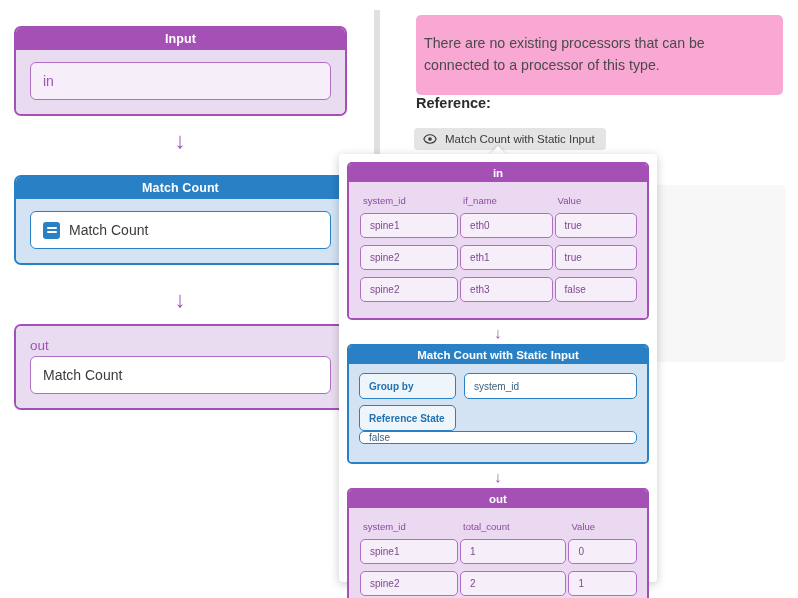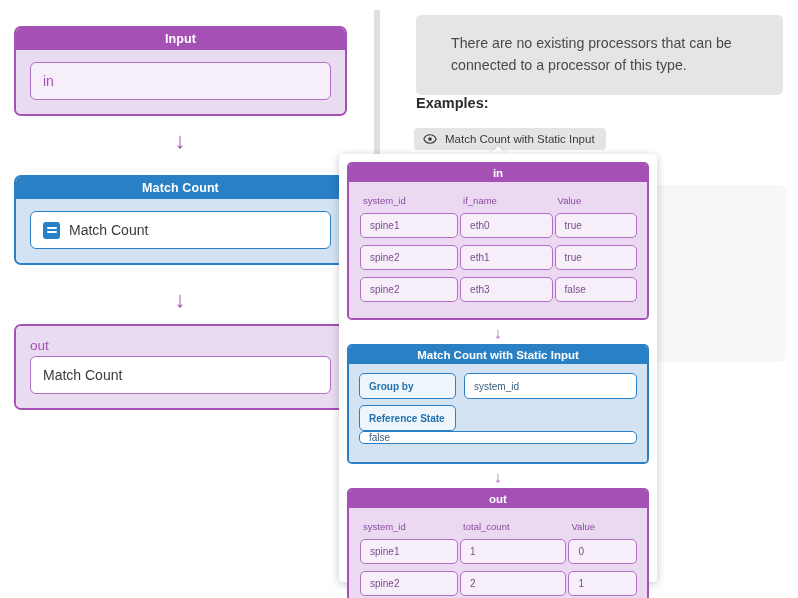--- a/index.html
+++ b/index.html
@@ -78,22 +78,22 @@
   
   #divider{
     position:absolute;left:374px;top:10px;width:6px;height:588px;
     background:#e0e0e0;
   }
 
   
   #right-pane{position:absolute;left:396px;top:0;width:402px;height:598px;}
   #notice{
     position:absolute;left:20px;top:15px;width:367px;
-    background:#e5e5e5;border-radius:5px;
-    padding:17px 19px 19px 35px;
+    background:#f9a8d4;border-radius:5px;
+    padding:17px 19px 19px 8px;
     box-sizing:border-box;
     color:#4a4a4a;font-size:14.2px;line-height:22px;
   }
   #examples-label{
     position:absolute;left:20px;top:95px;
     font-size:14.5px;color:#2b2b2b;font-weight:bold;
   }
   #example-btn{
     position:absolute;left:18px;top:128px;
     background:#e4e4e4;border-radius:4px;
@@ -203,21 +203,21 @@
   </div>
 
 </div>
 
 <div id="divider"></div>
 
 <div id="right-pane">
 
   <div id="notice">There are no existing processors that can be connected to a processor of this type.</div>
 
-  <div id="examples-label">Examples:</div>
+  <div id="examples-label">Reference:</div>
 
   <div id="example-btn">
     <span class="eye">
       <svg width="14" height="14" viewBox="0 0 16 16">
         <path d="M8 3.2C4.6 3.2 1.9 5.6 1 8c.9 2.4 3.6 4.8 7 4.8s6.1-2.4 7-4.8c-.9-2.4-3.6-4.8-7-4.8z" fill="none" stroke="#3a3a3a" stroke-width="1.3"></path>
         <circle cx="8" cy="8" r="2.1" fill="#3a3a3a"></circle>
       </svg>
     </span>
     <span>Match Count with Static Input</span>
   </div>

